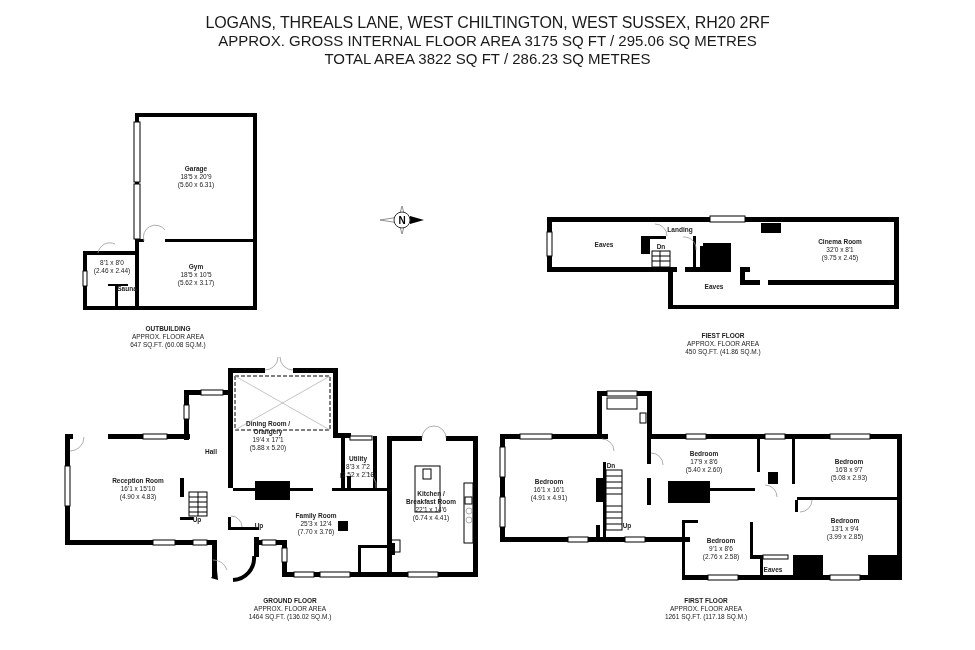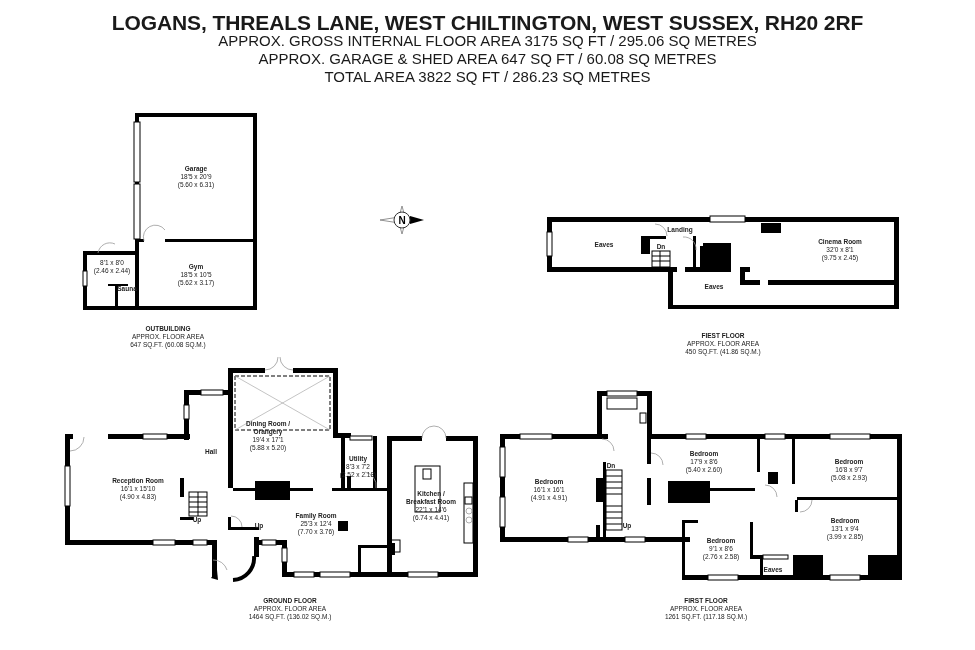--- a/index.html
+++ b/index.html
@@ -1,18 +1,18 @@
 <!DOCTYPE html>
 <html><head>
 <meta charset="utf-8">
 <style>
   html, body { margin: 0; padding: 0; background: #ffffff; }
   body { width: 975px; height: 650px; position: relative; overflow: hidden; font-family: "Liberation Sans", sans-serif; color: #1a1a1a; }
   .header { position: absolute; left: 0; top: 14px; width: 975px; text-align: center; }
-  .header .title { font-weight: bold; font-size: 21px; line-height: 18px; letter-spacing: -0.1px; }
+  .header .title { font-weight: normal; font-size: 16px; line-height: 18px; letter-spacing: -0.1px; }
   .header .line { font-size: 15px; line-height: 18px; }
   svg.plan { position: absolute; left: 0; top: 0; }
   .w { fill: #000; }
   .win { fill: #fff; stroke: #000; stroke-width: 1; }
   .thin { fill: none; stroke: #000; stroke-width: 1; }
   .arc { fill: none; stroke: #999; stroke-width: 0.8; }
   .dash { fill: none; stroke: #000; stroke-width: 1; stroke-dasharray: 4 2; }
   .cross { stroke: #aaa; stroke-width: 0.7; }
   .lbl { position: absolute; text-align: center; font-size: 6.5px; line-height: 8px; color: #222; white-space: nowrap; transform: translateX(-50%); }
   .lbl .n { font-weight: bold; display: block; }
@@ -21,21 +21,20 @@
   .fl .n { font-weight: bold; display: block; }
   .fl span { display: block; }
   .small { position: absolute; font-size: 6.5px; font-weight: bold; color: #222; transform: translateX(-50%); white-space: nowrap; }
 </style>
 </head>
 <body>
 
 <div class="header">
   <div class="title">LOGANS, THREALS LANE, WEST CHILTINGTON, WEST SUSSEX, RH20 2RF</div>
   <div class="line">APPROX. GROSS INTERNAL FLOOR AREA 3175 SQ FT / 295.06 SQ METRES</div>
-  <div class="line">APPROX. GARAGE &amp; SHED AREA 647 SQ FT / 60.08 SQ METRES</div>
   <div class="line">TOTAL AREA 3822 SQ FT / 286.23 SQ METRES</div>
 </div>
 
 <svg class="plan" width="975" height="650" viewBox="0 0 975 650">
 
   <g>
 
     <rect class="w" x="135" y="113" width="122" height="4"></rect>
     <rect class="w" x="253" y="113" width="4" height="197"></rect>
     <rect class="w" x="135" y="306" width="122" height="4"></rect>

